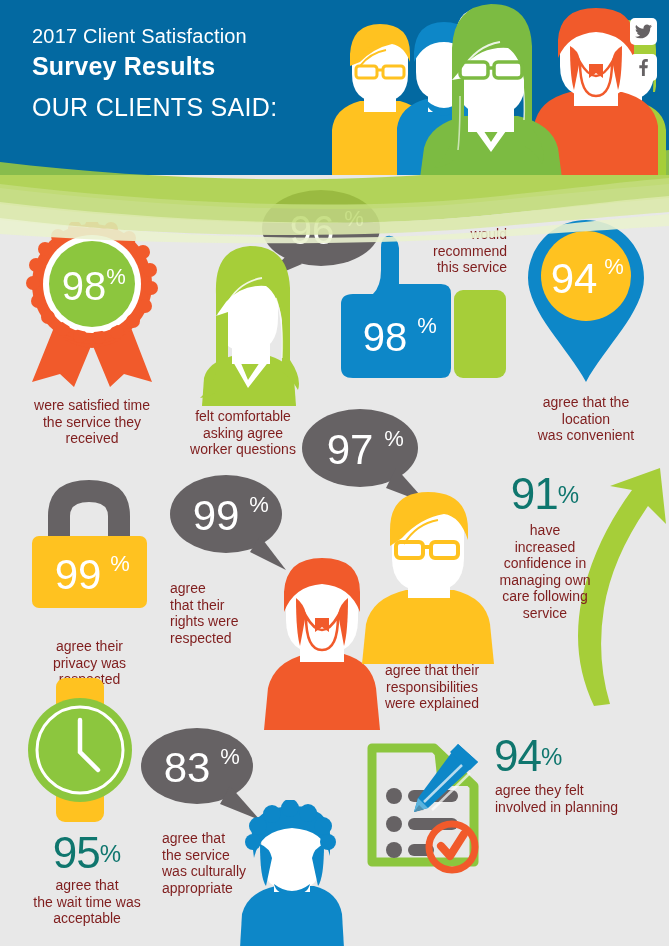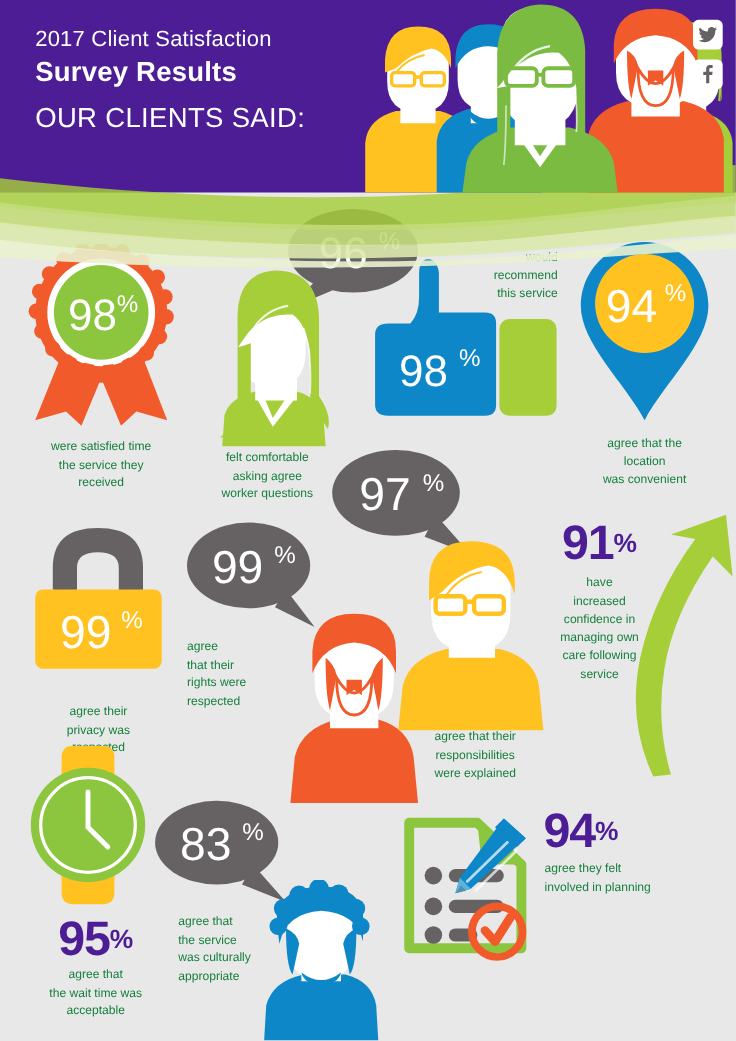--- a/index.html
+++ b/index.html
@@ -6,42 +6,42 @@
   body{
     width:669px;height:946px;
     background:#e8e8e8;
     font-family:"Liberation Sans", sans-serif;
     overflow:hidden;
     position:relative;
   }
   .page{position:relative;width:669px;height:946px;overflow:hidden;background:#e8e8e8;}
 
   
-  .header{position:absolute;left:0;top:0;width:669px;height:175px;background:#4c1d95;overflow:hidden;}
+  .header{position:absolute;left:0;top:0;width:669px;height:175px;background:#0369a1;overflow:hidden;}
   .hdr-text{position:absolute;left:32px;top:24px;z-index:6;}
   .hdr-line1{font-size:20px;color:#ffffff;font-weight:400;letter-spacing:.2px;line-height:24px;}
   .hdr-line2{font-size:25px;color:#ffffff;font-weight:bold;letter-spacing:.2px;line-height:32px;margin-top:2px;}
   .hdr-line3{font-size:25px;color:#ffffff;font-weight:400;letter-spacing:.3px;line-height:30px;margin-top:10px;}
 
   .social{position:absolute;right:12px;top:18px;z-index:8;}
   .sicon{width:27px;height:27px;border-radius:5px;background:#ffffff;display:flex;align-items:center;justify-content:center;margin-bottom:9px;}
   .sicon svg{display:block;}
 
   
   .people{position:absolute;left:312px;top:0;width:360px;height:178px;z-index:3;}
 
   
   .waves{position:absolute;left:0;top:150px;width:669px;height:95px;z-index:2;}
 
   
-  .cap{color:#15803d;font-size:11px;line-height:16.5px;text-align:center;}
+  .cap{color:#7f1d1d;font-size:14px;line-height:16.5px;text-align:center;}
   .cap-l{text-align:left;}
   .node{position:absolute;}
 
-  .bigpct{color:#4c1d95;font-weight:700;line-height:1;}
+  .bigpct{color:#0f766e;font-weight:400;line-height:1;}
   .bigpct .num{font-size:44px;letter-spacing:-1px;}
   .bigpct .sym{font-size:24px;vertical-align:super;}
 </style>
 </head>
 <body>
 
 <div class="page">
 
   <div class="header">
 

